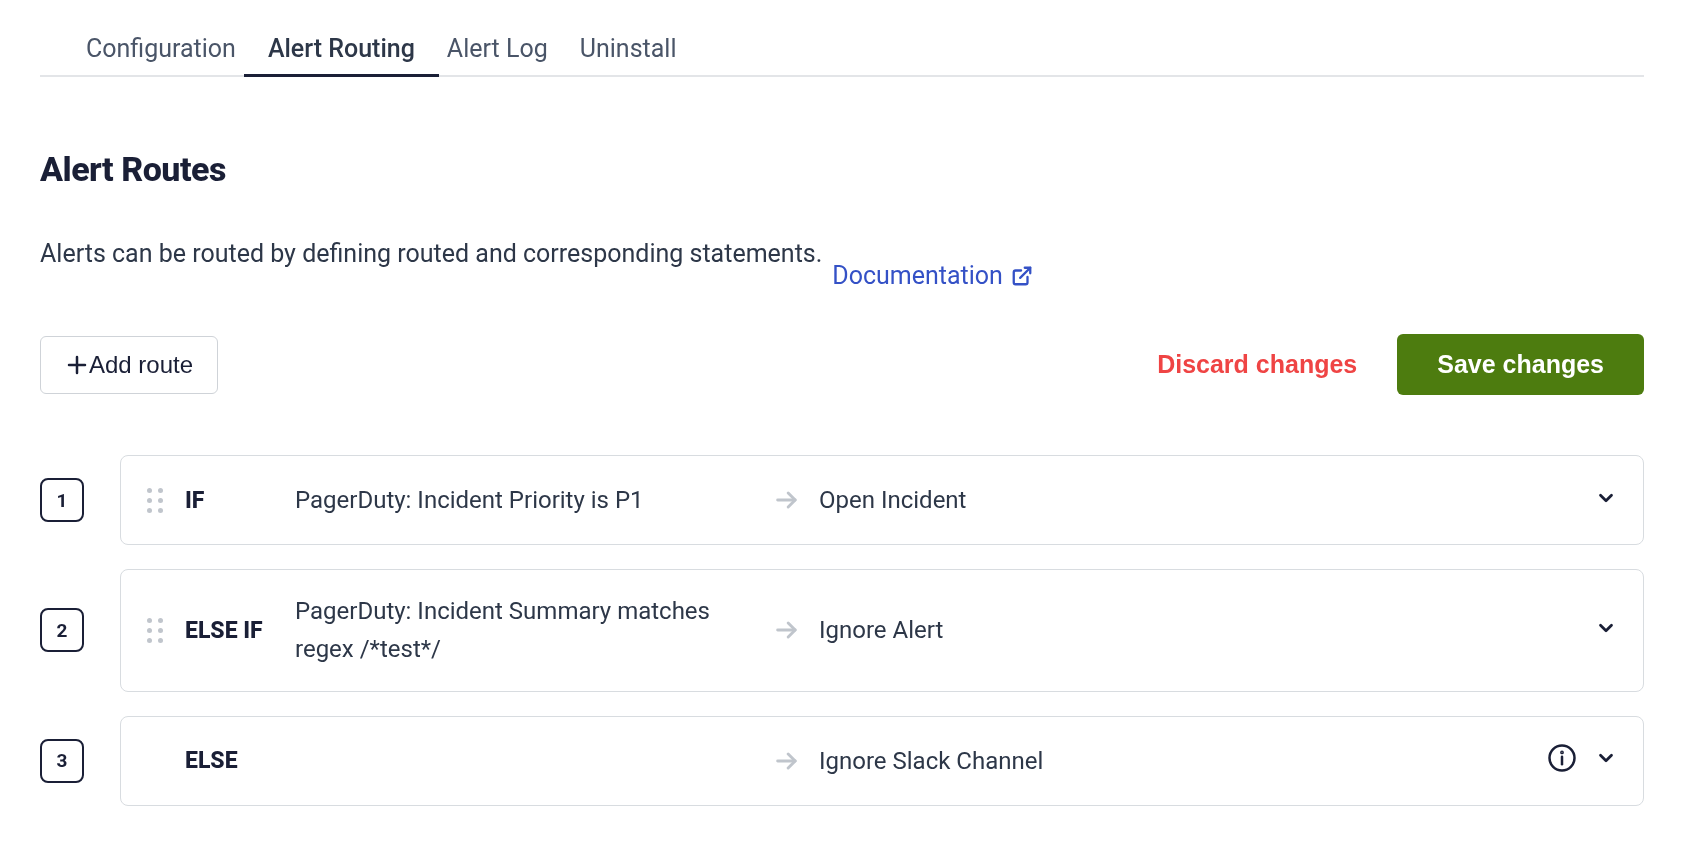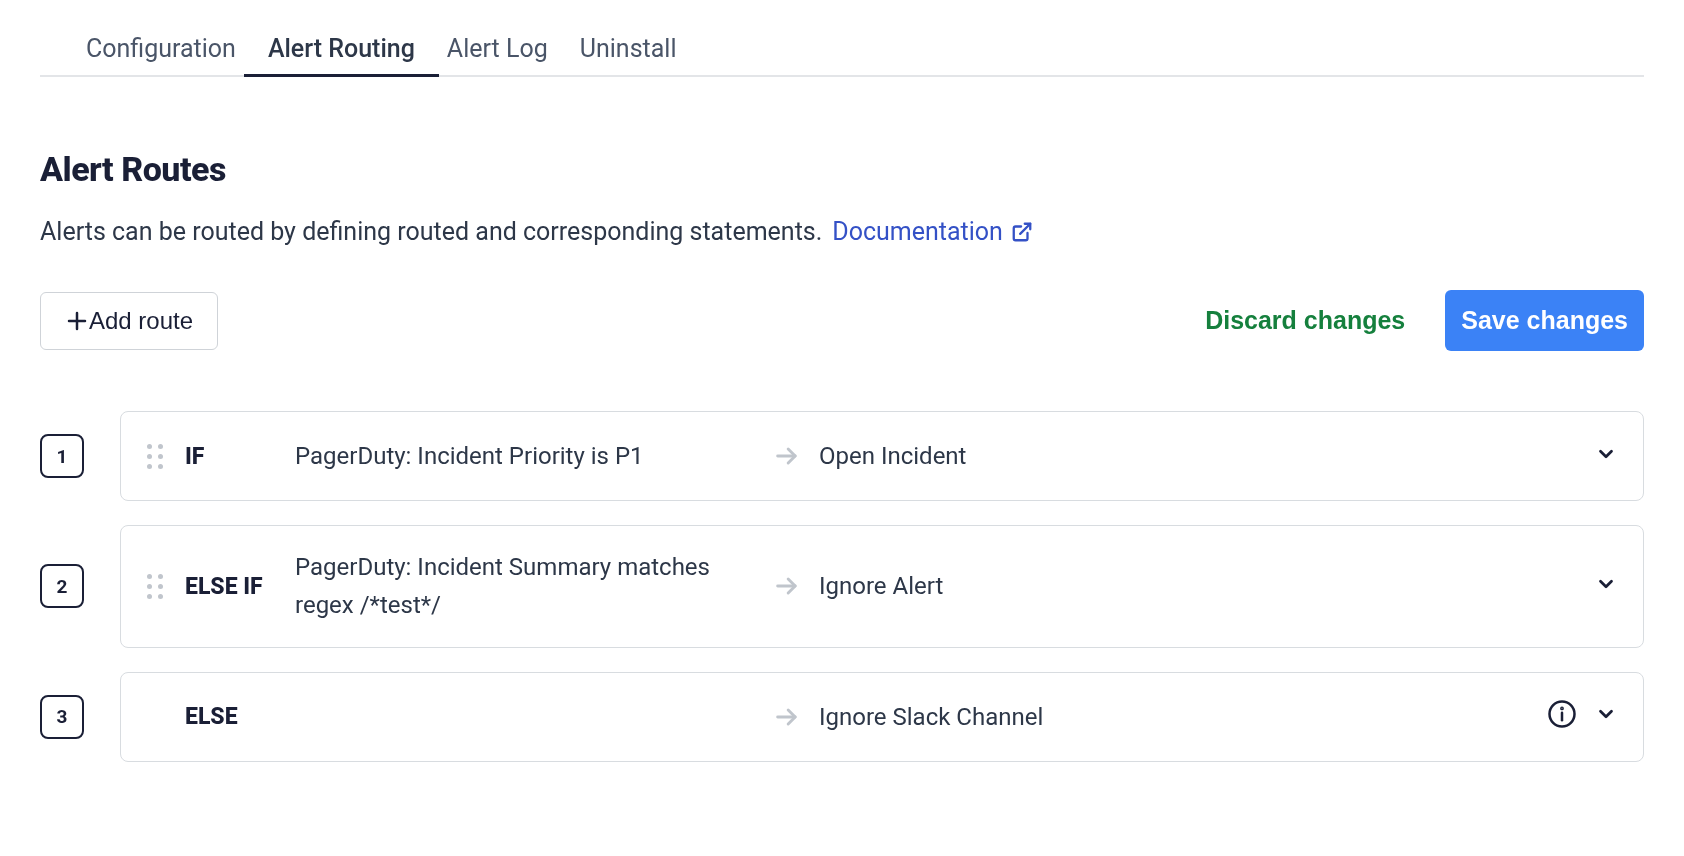--- a/index.html
+++ b/index.html
@@ -56,20 +56,21 @@
       gap: 10px;
       align-items: center;
       flex-wrap: wrap;
     }
     .doc-link {
       color: #3451c6;
       text-decoration: none;
       display: inline-flex;
       align-items: center;
       gap: 8px;
+      margin-top: 44px;
     }
     .action-bar {
       display: flex;
       justify-content: space-between;
       align-items: center;
       margin-top: 44px;
     }
     .add-route-btn {
       display: inline-flex;
       align-items: center;
@@ -82,29 +83,29 @@
       cursor: pointer;
       font-weight: 500;
     }
     .action-right {
       display: flex;
       gap: 40px;
       align-items: center;
     }
     .discard-btn {
       font-size: 25px;
-      color: #15803d;
+      color: #ef4444;
       font-weight: 600;
       cursor: pointer;
       background: none;
       border: none;
     }
     .save-btn {
-      padding: 16px 16px;
-      background: #3b82f6;
+      padding: 16px 40px;
+      background: #4d7c0f;
       color: #ffffff;
       border: none;
       border-radius: 6px;
       font-size: 25px;
       font-weight: 600;
       cursor: pointer;
     }
     .routes-container {
       margin-top: 60px;
     }

